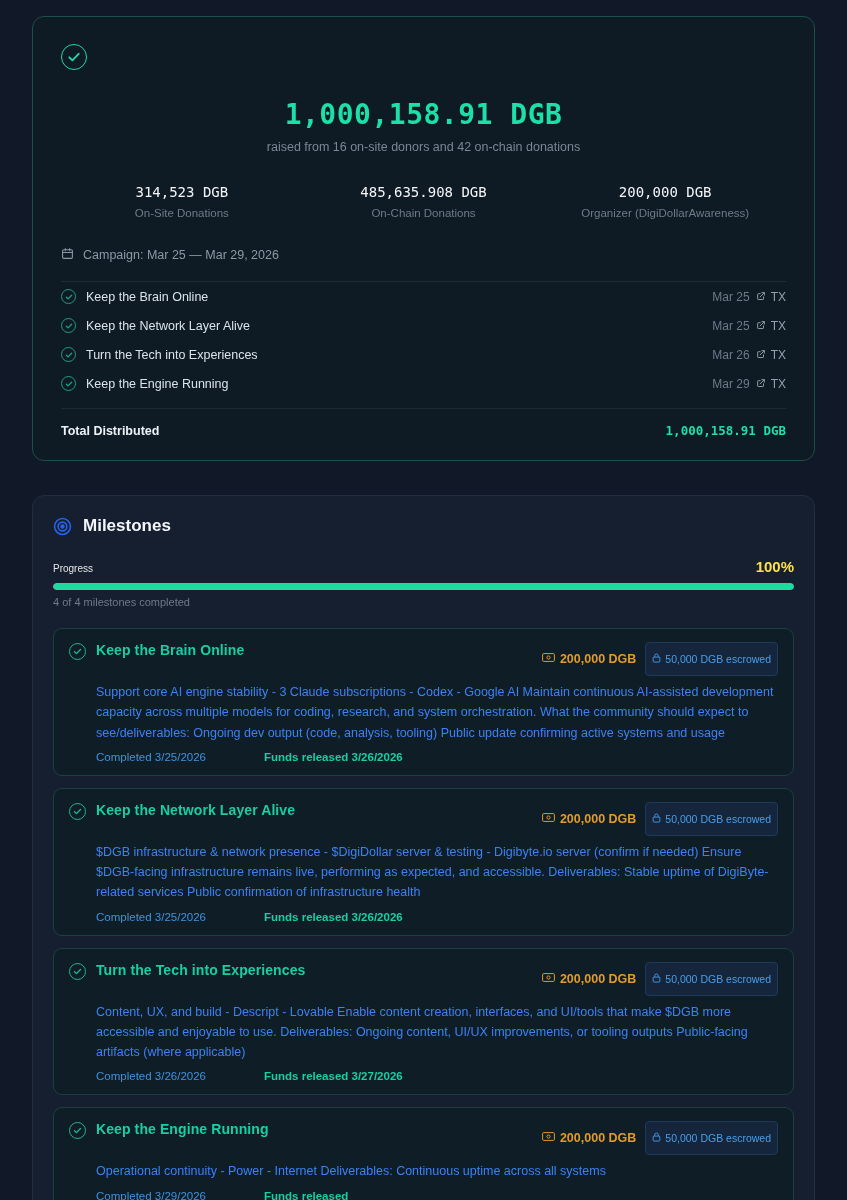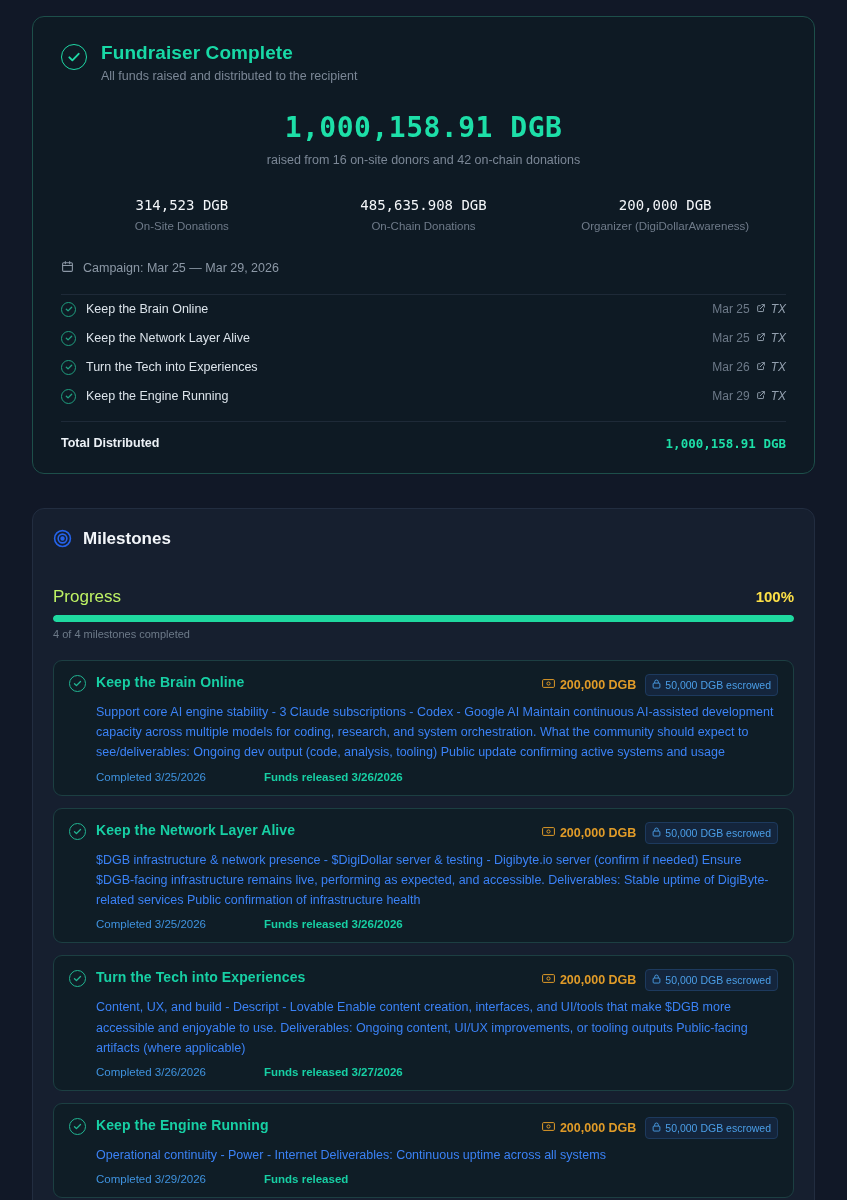--- a/index.html
+++ b/index.html
@@ -80,21 +80,21 @@
     width: 15px; height: 15px; flex: 0 0 15px;
     border: 1.3px solid #1f9e7f; border-radius: 50%;
     display: flex; align-items: center; justify-content: center;
   }
   .tl-check svg { width: 8px; height: 8px; }
   .tl-name { font-size: 12.5px; color: #dbe3ea; flex: 1 1 auto; }
   .tl-right {
     display: flex; align-items: center; gap: 6px;
     font-size: 12px; color: #6d7a89;
   }
-  .tl-tx { color: #93a0af; display: flex; align-items: center; gap: 5px; font-style: italic; }
+  .tl-tx { color: #93a0af; display: flex; align-items: center; gap: 5px; }
   .tl-tx svg { width: 10px; height: 10px; }
 
   .total-divider { height: 1px; background: #1e2a38; margin: 10px 0 0 0; }
   .total-row {
     display: flex; align-items: center; justify-content: space-between;
     padding-top: 14px;
   }
   .total-lbl { font-size: 12.5px; font-weight: bold; color: #edf2f7; }
   .total-val {
     font-family: "DejaVu Sans Mono", monospace;
@@ -110,21 +110,21 @@
   }
 
   .ms-head { display: flex; align-items: center; gap: 11px; }
   .ms-title { font-size: 17px; font-weight: bold; color: #f3f6fa; }
   .target-icon { width: 19px; height: 19px; flex: 0 0 19px; }
 
   .prog-top {
     display: flex; justify-content: space-between; align-items: baseline;
     margin-top: 22px;
   }
-  .prog-lbl { font-size: 17px; color: #bef264; margin-top: 16px; }
+  .prog-lbl { font-size: 10px; color: #e5e5e5; }
   .prog-pct { font-size: 15px; font-weight: bold; color: #fde047; }
 
   .prog-track {
     height: 7px; background: #1f2a3a; border-radius: 4px;
     margin-top: 8px; overflow: hidden;
   }
   .prog-fill {
     height: 100%; background: #1fd9a0; border-radius: 4px;
   }
   .prog-note { font-size: 11px; color: #6d7a89; margin-top: 6px; }
@@ -154,21 +154,21 @@
 
   .ms-badges { display: flex; align-items: center; gap: 9px; flex: 0 0 auto; }
   .badge-amt {
     display: flex; align-items: center; gap: 5px;
     font-size: 12.5px; font-weight: bold; color: #e09b28;
   }
   .badge-amt svg { width: 13px; height: 11px; }
   .badge-esc {
     display: flex; align-items: center; gap: 4px;
     background: #14253c; border: 1px solid #1d3a5e;
-    border-radius: 4px; padding: 4px 6px;
+    border-radius: 4px; padding: 10px 6px;
     font-size: 10.5px; color: #4b9fe8;
   }
   .badge-esc svg { width: 9px; height: 10px; }
 
   .ms-desc {
     font-size: 12.5px; color: #3b82f6; line-height: 1.62;
     margin: 6px 0 0 27px;
   }
 
   .ms-status {
@@ -184,24 +184,20 @@
 <div class="page">
 
   <div class="complete-card">
 
     <div class="complete-head">
       <span class="check-ring">
         <svg viewBox="0 0 24 24" fill="none" stroke="#1fd9a6" stroke-width="3.2" stroke-linecap="round" stroke-linejoin="round">
             <path d="M4 12.5l5.2 5.2L20 6.5"></path>
           </svg>
       </span>
-      <div>
-        <div class="complete-title">Fundraiser Complete</div>
-        <div class="complete-sub">All funds raised and distributed to the recipient</div>
-      </div>
     </div>
 
     <div class="amount-block">
       <div class="amount-big">1,000,158.91 DGB</div>
       <div class="amount-note">raised from 16 on-site donors and 42 on-chain donations</div>
     </div>
 
     <div class="stats-row">
       <div class="stat">
         <div class="stat-val">314,523 DGB</div>

